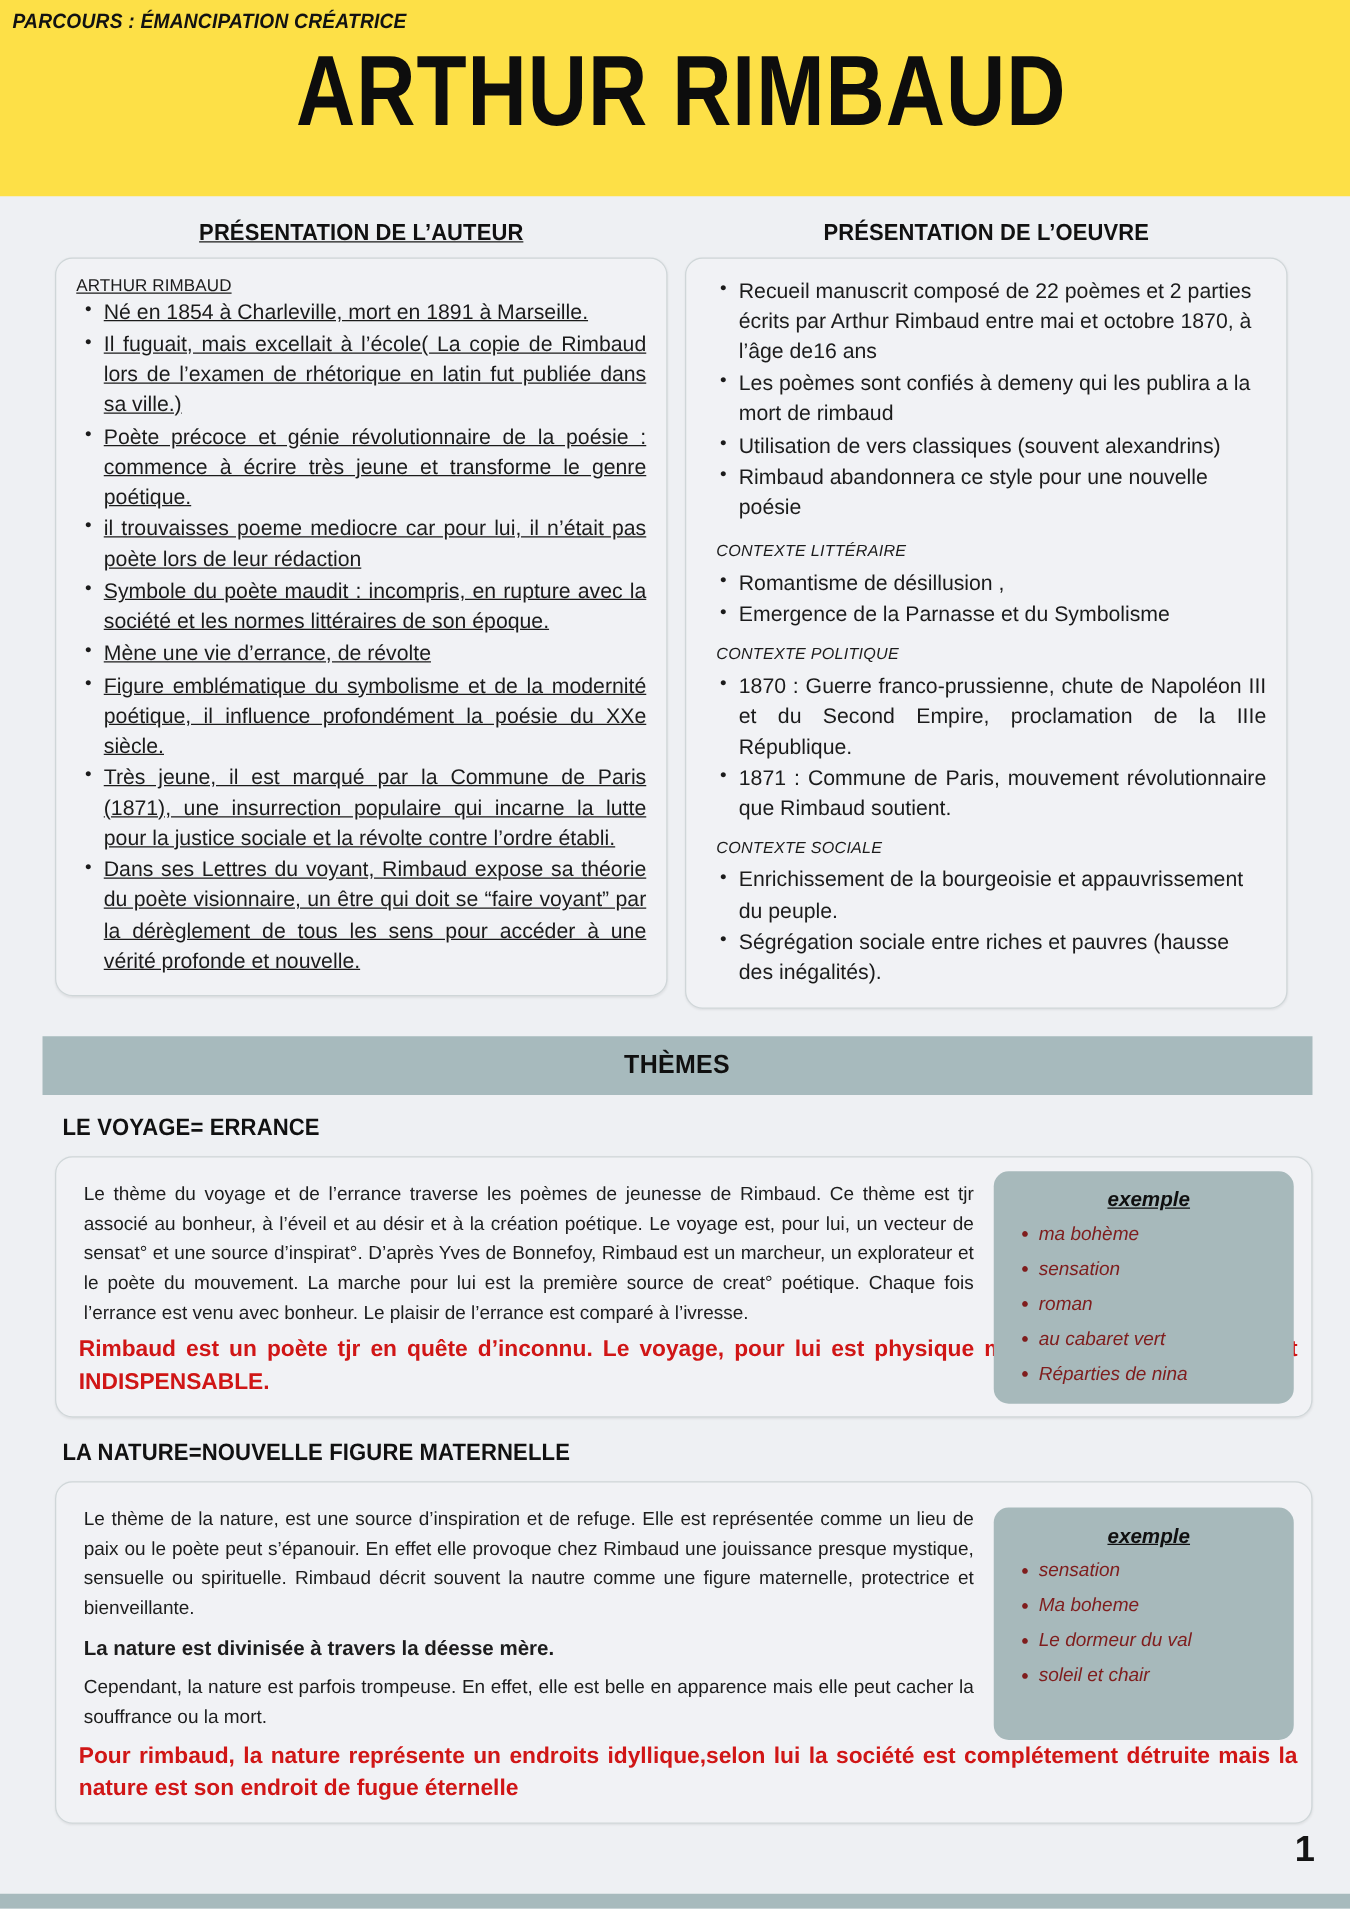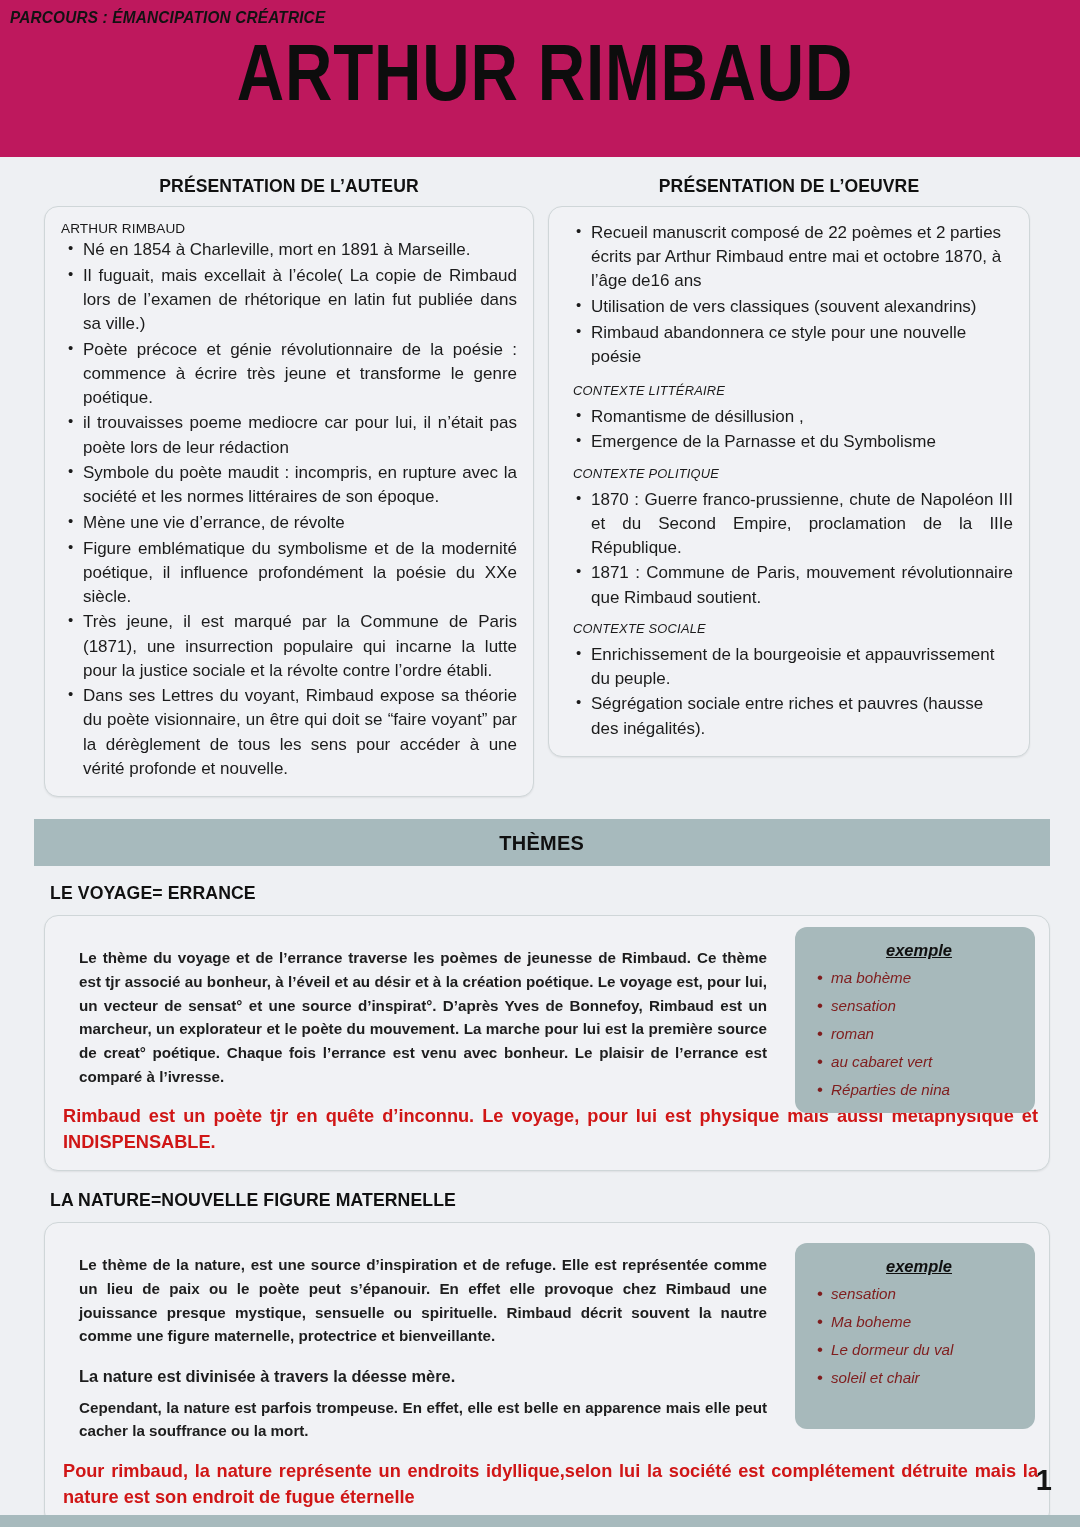--- a/index.html
+++ b/index.html
@@ -9,21 +9,21 @@
     height: 1527px;
     background: #eef0f3;
     font-family: "Liberation Sans", sans-serif;
     color: #1b1b1b;
     overflow: hidden;
     position: relative;
   }
 
   
   .header-band {
-    background: #be185d;
+    background: #fde047;
     height: 157px;
     width: 100%;
     position: relative;
     padding: 8px 0 0 10px;
   }
   .parcours-line {
     font-size: 16.5px;
     font-weight: bold;
     font-style: italic;
     letter-spacing: 0.2px;
@@ -44,21 +44,21 @@
   }
 
   
   .columns {
     display: flex;
     gap: 14px;
     padding: 14px 27px 0 44px;
     align-items: flex-start;
   }
   .col { flex: 0 0 auto; }
-  .col-left { width: 490px; }
+  .col-left { width: 490px; text-decoration: underline; }
   .col-right { width: 482px; }
 
   .col-heading {
     text-align: center;
     font-size: 18.5px;
     font-weight: bold;
     color: #111;
     letter-spacing: 0.1px;
     margin: 4px 0 9px 0;
     transform: scaleX(0.95);
@@ -148,26 +148,25 @@
     background: #f1f2f5;
     border: 1.4px solid #cfd6d8;
     border-radius: 14px;
     box-shadow: 0 1px 2px rgba(0,0,0,0.07);
     padding: 14px 16px 14px 18px;
     position: relative;
   }
 
   .theme-body { width: 720px; }
   .theme-body p {
-    margin: 16px;
+    margin: 4px;
     font-size: 15.2px;
     line-height: 1.56;
     color: #1d1d1d;
     text-align: justify;
-    font-weight: bold;
   }
   .theme-body p.plain { text-align: justify; }
   .theme-body p.nature-extra { margin-top: 2px; }
 
   .redline {
     color: #d01616;
     font-weight: bold;
     font-size: 18.2px;
     line-height: 1.42;
     margin: 5px 0 0 0;
@@ -267,20 +266,21 @@
         <li>Dans ses Lettres du voyant, Rimbaud expose sa théorie du poète visionnaire, un être qui doit se “faire voyant” par la dérèglement de tous les sens pour accéder à une vérité profonde et nouvelle.</li>
       </ul>
     </div>
   </div>
 
   <div class="col col-right">
     <div class="col-heading">PRÉSENTATION DE L’OEUVRE</div>
     <div class="card card-right">
       <ul class="bullets tight">
         <li>Recueil manuscrit composé de 22 poèmes et 2 parties écrits par Arthur Rimbaud entre mai et octobre 1870, à l’âge de16 ans</li>
+        <li>Les poèmes sont confiés à demeny qui les publira a la mort de rimbaud</li>
         <li>Utilisation de vers classiques (souvent alexandrins)</li>
         <li>Rimbaud abandonnera ce style pour une nouvelle poésie</li>
       </ul>
 
       <div class="subcaption first">CONTEXTE LITTÉRAIRE</div>
       <ul class="bullets tight">
         <li>Romantisme de désillusion ,</li>
         <li>Emergence de la Parnasse et du Symbolisme</li>
       </ul>
 

